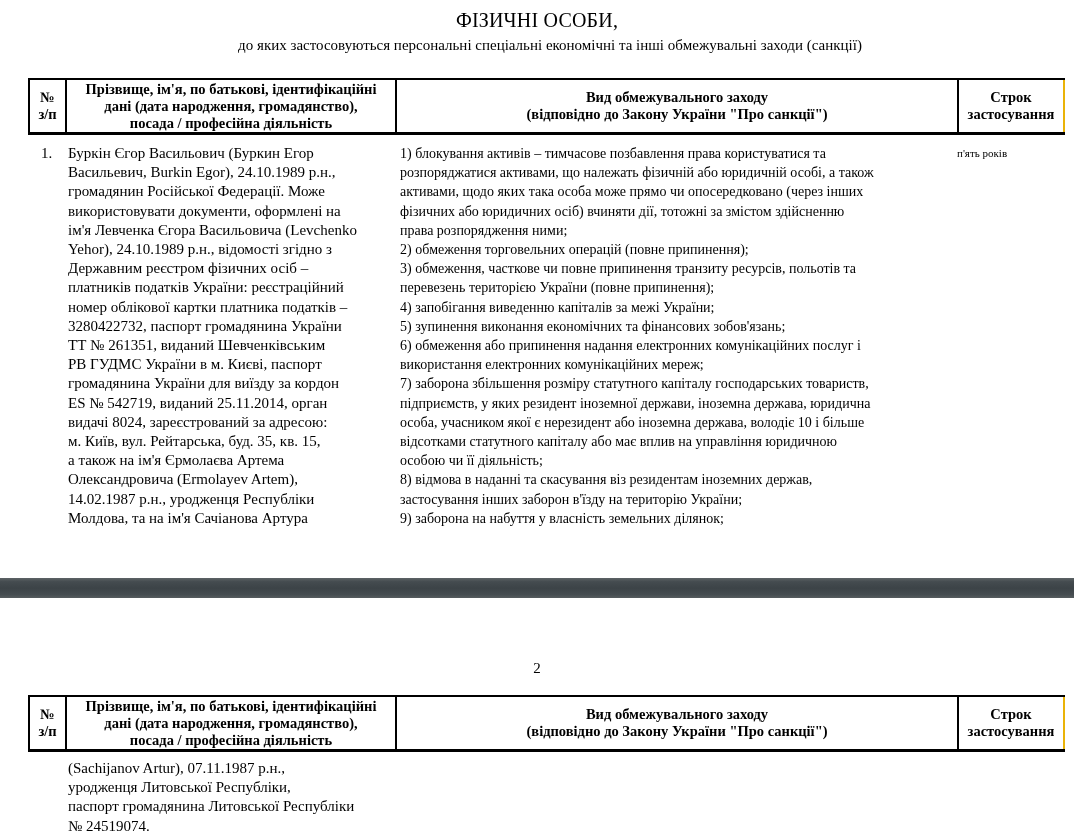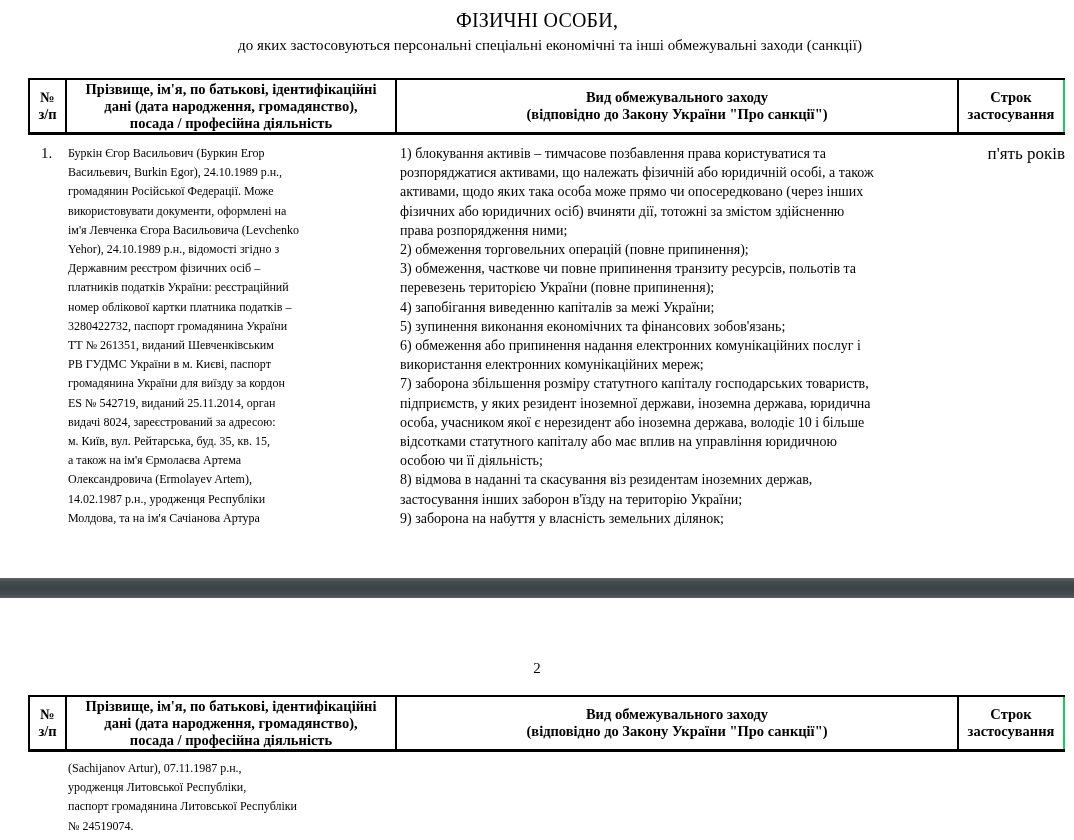--- a/index.html
+++ b/index.html
@@ -48,21 +48,21 @@
     background: #fff;
   }
   .thead .hcell {
     border-left: 2px solid #000;
     min-height: 52px;
     display: flex;
     align-items: center;
     justify-content: center;
   }
   .thead .hcell:last-child {
-    border-right: 2px solid #22c55e;
+    border-right: 2px solid #eab308;
   }
   .thead .hcell span {
     display: block;
     text-align: center;
     font-weight: bold;
     font-size: 14.5px;
     line-height: 17px;
     white-space: pre-line;
   }
 
@@ -73,34 +73,34 @@
     display: grid;
     grid-template-columns: 37px 330px 562px 108px;
   }
   .tbody .num {
     text-align: center;
     font-size: 15px;
     line-height: 19.2px;
     padding-top: 6px;
   }
   .tbody .person {
-    font-size: 12px;
+    font-size: 15px;
     line-height: 19.2px;
     white-space: pre-line;
     padding: 6px 2px 0 3px;
   }
   .tbody .measures {
     font-size: 14px;
     line-height: 19.2px;
     white-space: pre-line;
     padding: 6px 2px 0 5px;
   }
   .tbody .term {
-    text-align: right;
-    font-size: 17px;
+    text-align: left;
+    font-size: 11px;
     line-height: 19.2px;
     padding-top: 6px;
   }
 
   #thead-page1 { top: 78px; }
   #tbody-page1 { top: 138px; }
 
   .page-break-bar {
     position: absolute;
     top: 578px;

